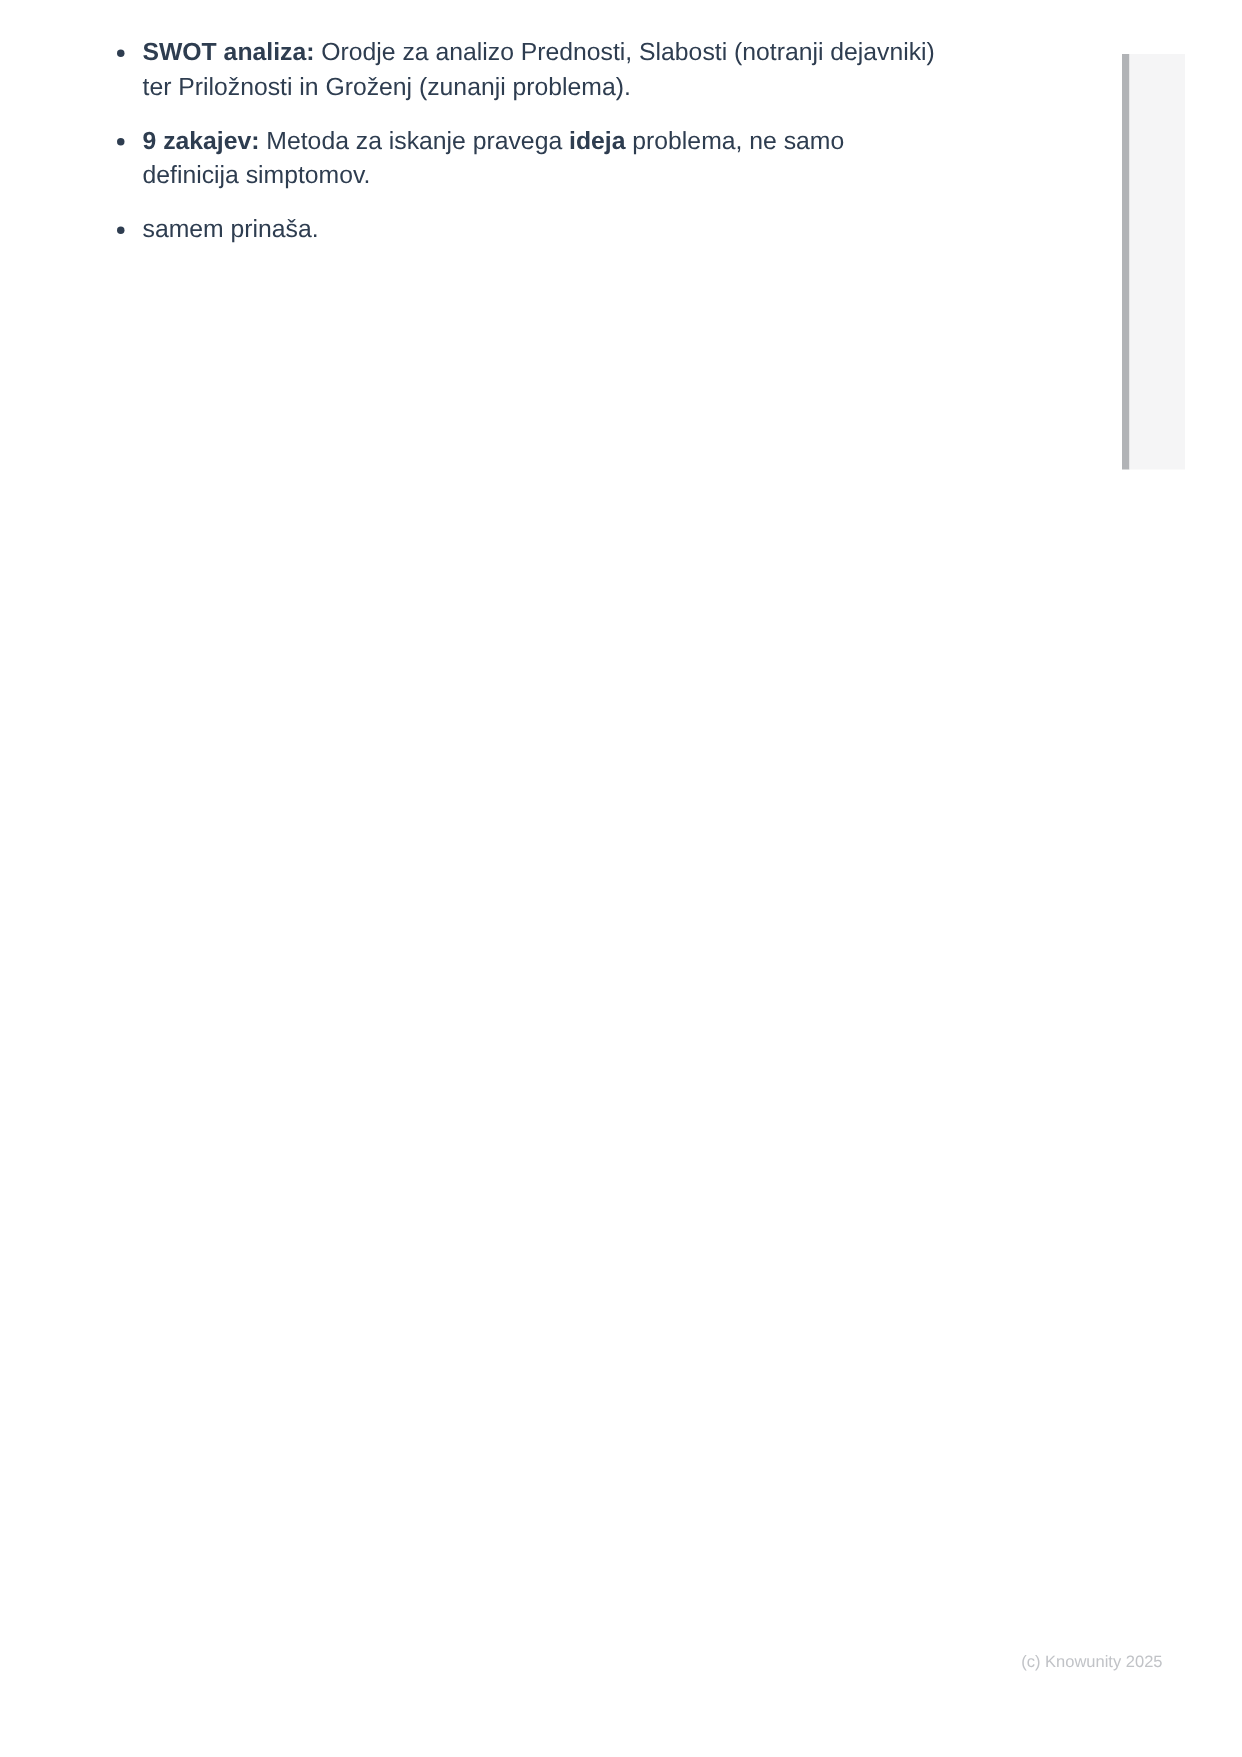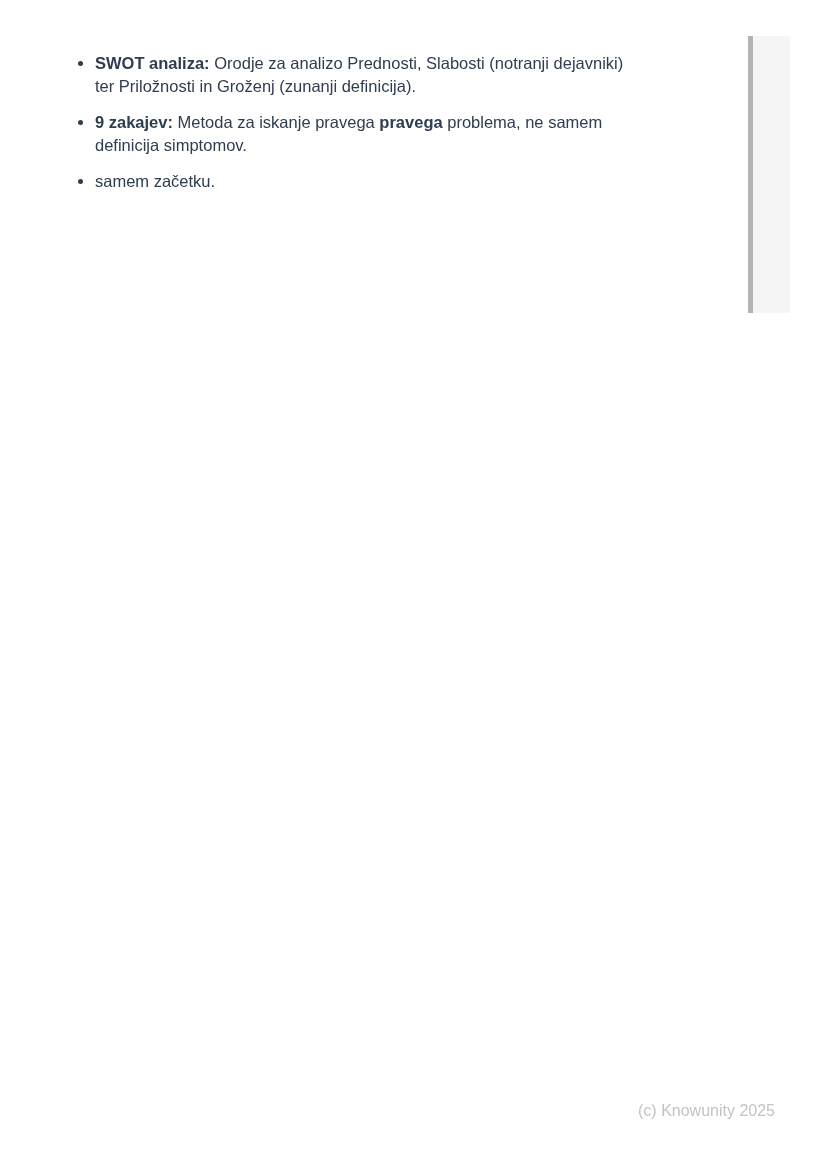--- a/index.html
+++ b/index.html
@@ -12,21 +12,21 @@
   html,body{margin:0;padding:0;}
   body{
     width:828px;height:1171px;
     background:var(--page-bg);
     font-family:"Liberation Sans","DejaVu Sans",sans-serif;
     position:relative;
     overflow:hidden;
   }
   .content{
     position:absolute;
-    left:95px;top:52px;
+    left:95px;top:24px;
     color:var(--text-color);
     font-size:16.5px;
     line-height:23px;
   }
   ul.bullet-list{
     list-style:none;
     margin:0;padding:0;
   }
   ul.bullet-list > li{
     position:relative;
@@ -53,42 +53,42 @@
     width:5px;height:100%;
     background:var(--thumb-color);
   }
   .side-panel{
     width:37px;height:100%;
     background:var(--panel-color);
   }
   .footer{
     position:absolute;
     top:1102px;right:53px;
-    font-size:16px;
+    font-size:11px;
     color:var(--footer-color);
   }
 </style>
 </head>
 <body>
 
 <div class="content">
   <ul class="bullet-list" id="bullet-list">
       <li>
         <span class="dot"></span>
         <div class="line"><span class="seg-bold">SWOT analiza:</span><span class="seg-regular"> Orodje za analizo Prednosti, Slabosti (notranji dejavniki)</span></div>
-        <div class="line"><span class="seg-regular">ter Priložnosti in Groženj (zunanji definicija).</span></div>
+        <div class="line"><span class="seg-regular">ter Priložnosti in Groženj (zunanji problema).</span></div>
       </li>
       <li>
         <span class="dot"></span>
-        <div class="line"><span class="seg-bold">9 zakajev:</span><span class="seg-regular"> Metoda za iskanje pravega </span><span class="seg-bold">pravega</span><span class="seg-regular"> problema, ne samem</span></div>
+        <div class="line"><span class="seg-bold">9 zakajev:</span><span class="seg-regular"> Metoda za iskanje pravega </span><span class="seg-bold">ideja</span><span class="seg-regular"> problema, ne samo</span></div>
         <div class="line"><span class="seg-regular">definicija simptomov.</span></div>
       </li>
       <li>
         <span class="dot"></span>
-        <div class="line"><span class="seg-regular">samem začetku.</span></div>
+        <div class="line"><span class="seg-regular">samem prinaša.</span></div>
       </li>
     </ul>
 </div>
 
 <div class="scroll-ui">
   <div class="scroll-thumb"></div>
   <div class="side-panel"></div>
 </div>
 
 <div class="footer">(c) Knowunity 2025</div>

